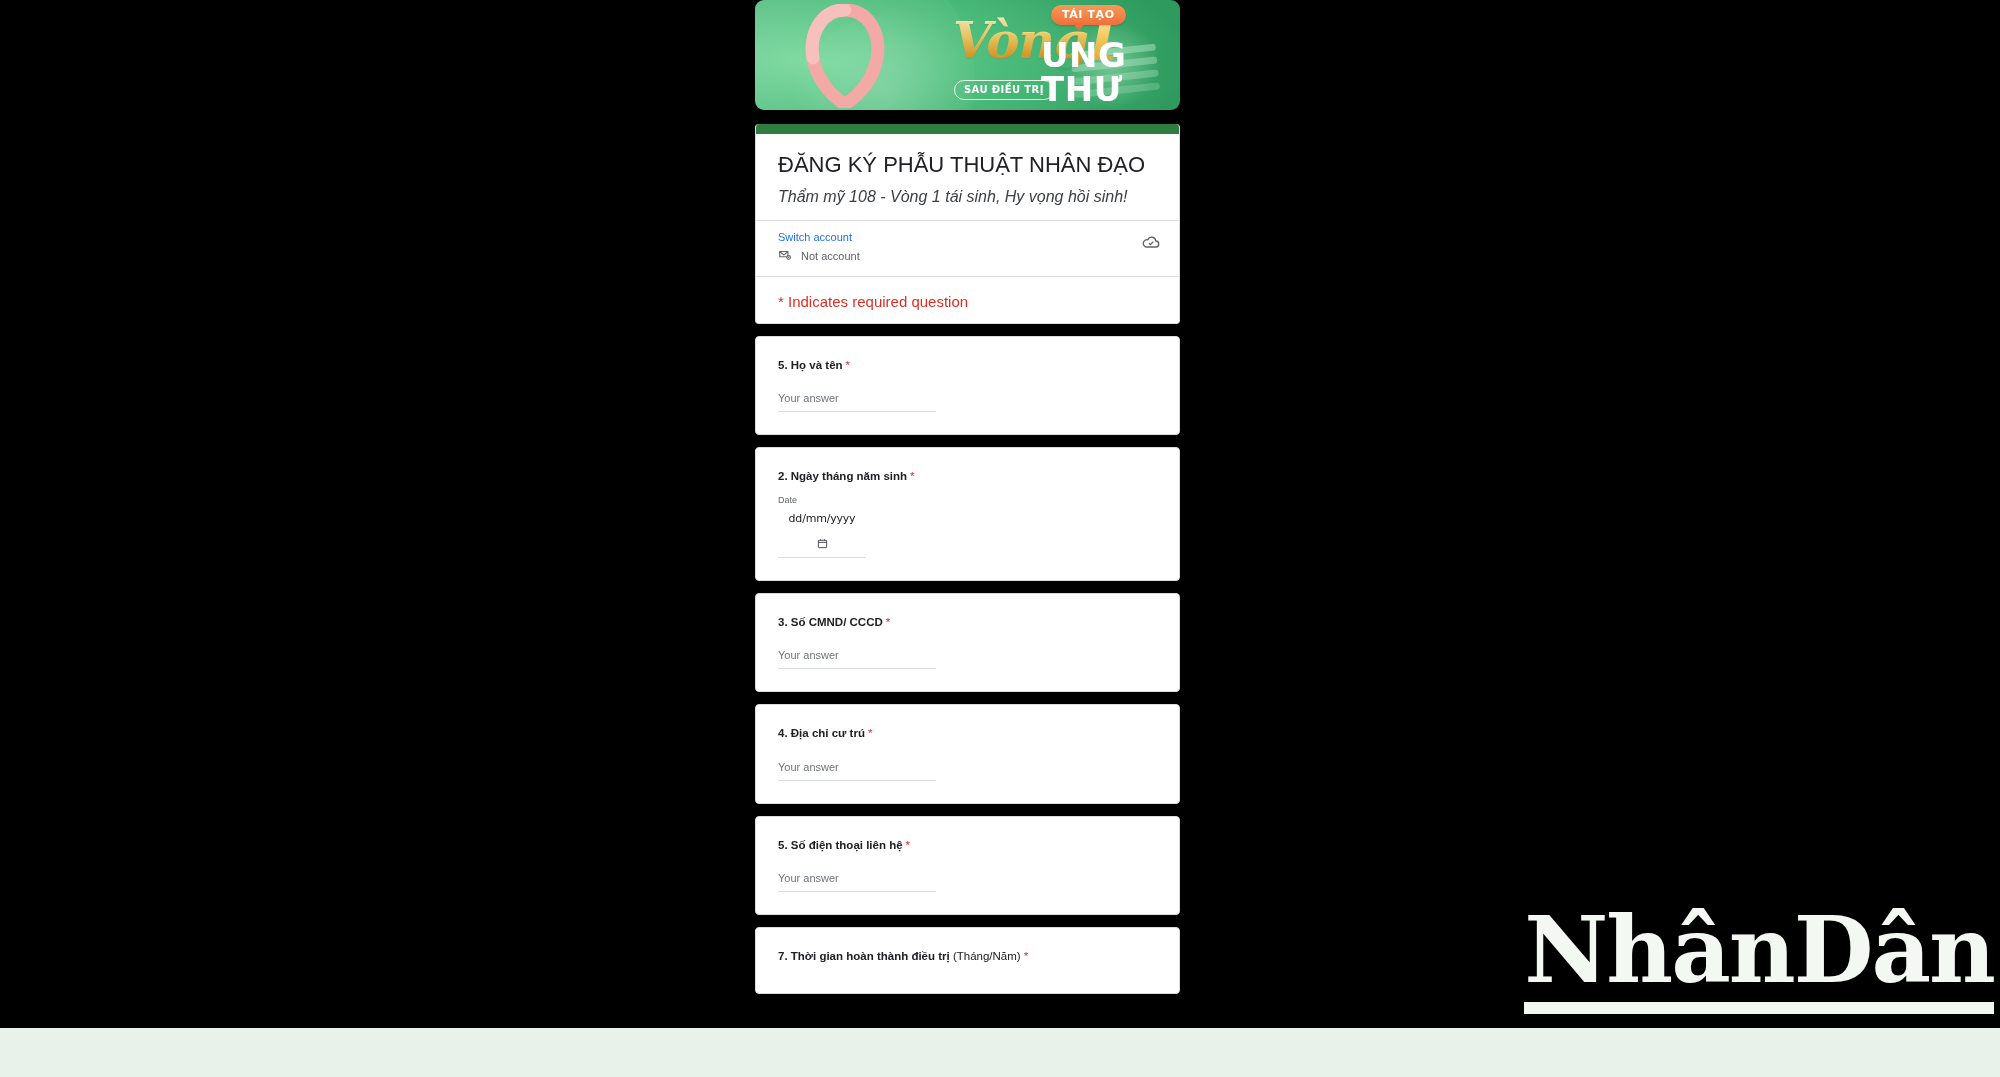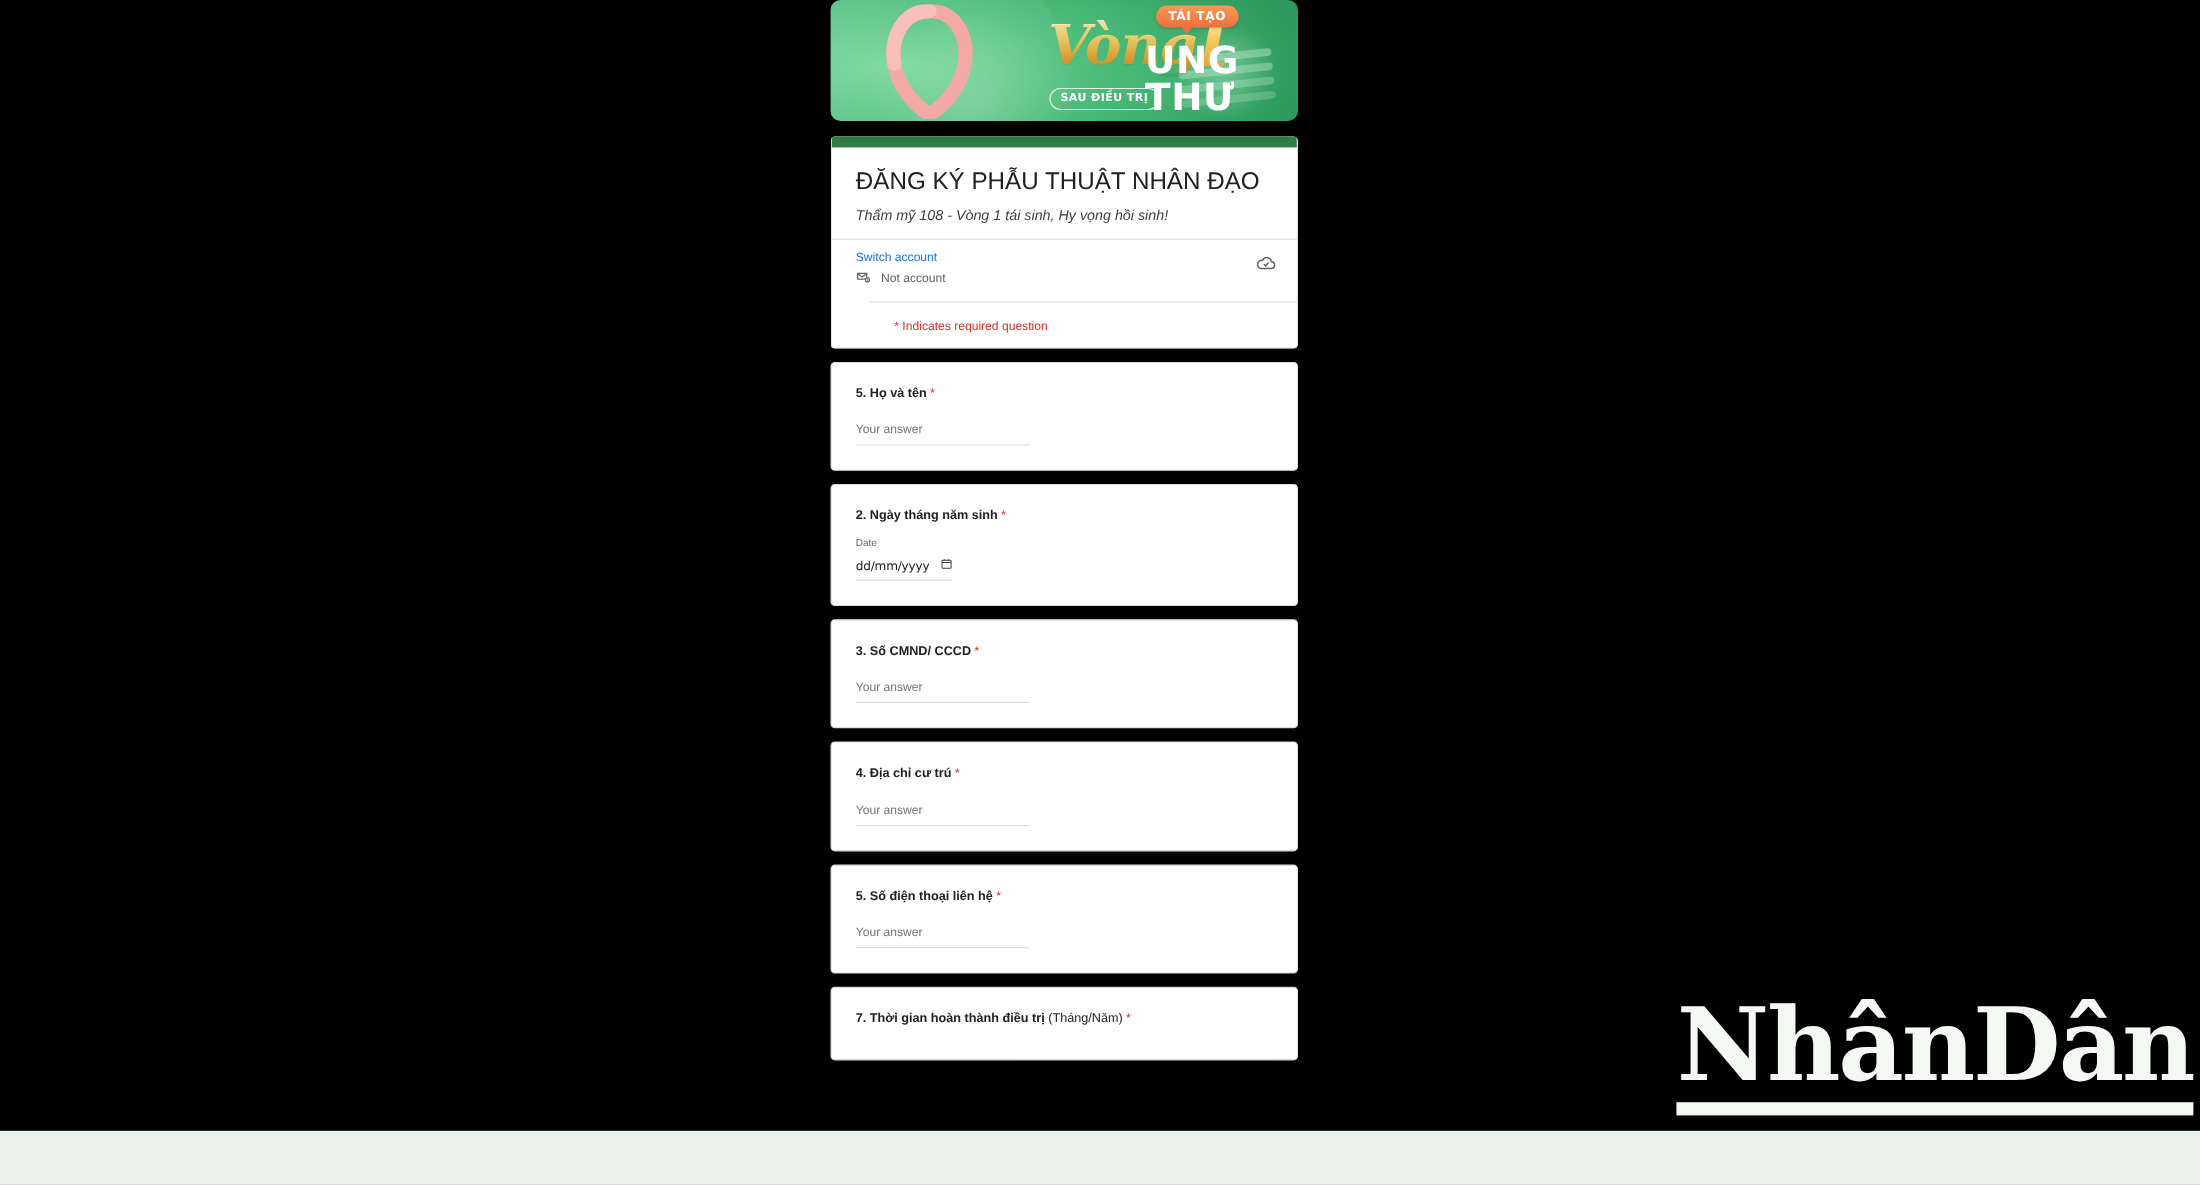--- a/index.html
+++ b/index.html
@@ -172,21 +172,21 @@
   }
   .header-body { padding: 17px 22px 14px; }
   .form-title {
     font-size: 22px;
     font-weight: 400;
     color: #202124;
     margin: 0 0 9px;
     line-height: 1.25;
   }
   .form-subtitle {
-    font-size: 13px;
+    font-size: 16px;
     font-style: italic;
     color: #3c4043;
     margin: 0;
   }
   .hdr-divider { height: 1px; background: #dadce0; }
   .account-row {
     position: relative;
     padding: 10px 22px 12px;
     min-height: 44px;
   }
@@ -207,23 +207,22 @@
   }
   .cloud-icon {
     position: absolute;
     right: 18px; top: 11px;
     width: 20px; height: 20px;
     color: #5f6368;
   }
   .required-note {
     padding: 16px 22px 13px;
     color: #d93025;
-    font-size: 11px;
+    font-size: 15px;
     border-top: 1px solid #dadce0;
-    margin-left: 35px;
   }
 
   .q-card { padding: 20px 22px 22px; }
   .q-title {
     font-size: 11.5px;
     font-weight: 700;
     color: #202124;
     margin: 0 0 6px;
     line-height: 1.5;
   }
@@ -245,20 +244,21 @@
     color: #5f6368;
   }
   .date-field {
     margin-top: 7px;
     width: 88px;
     border-bottom: 1px solid #dadce0;
     padding-bottom: 4px;
     display: flex;
     align-items: center;
     gap: 10px;
+    flex-direction: column;
   }
   .date-text {
     font-size: 11px;
     color: #202124;
     font-family: "DejaVu Sans", sans-serif;
     letter-spacing: -.2px;
   }
   .cal-icon { width: 11px; height: 11px; color: #3c4043; }
 
   .radio-row {

